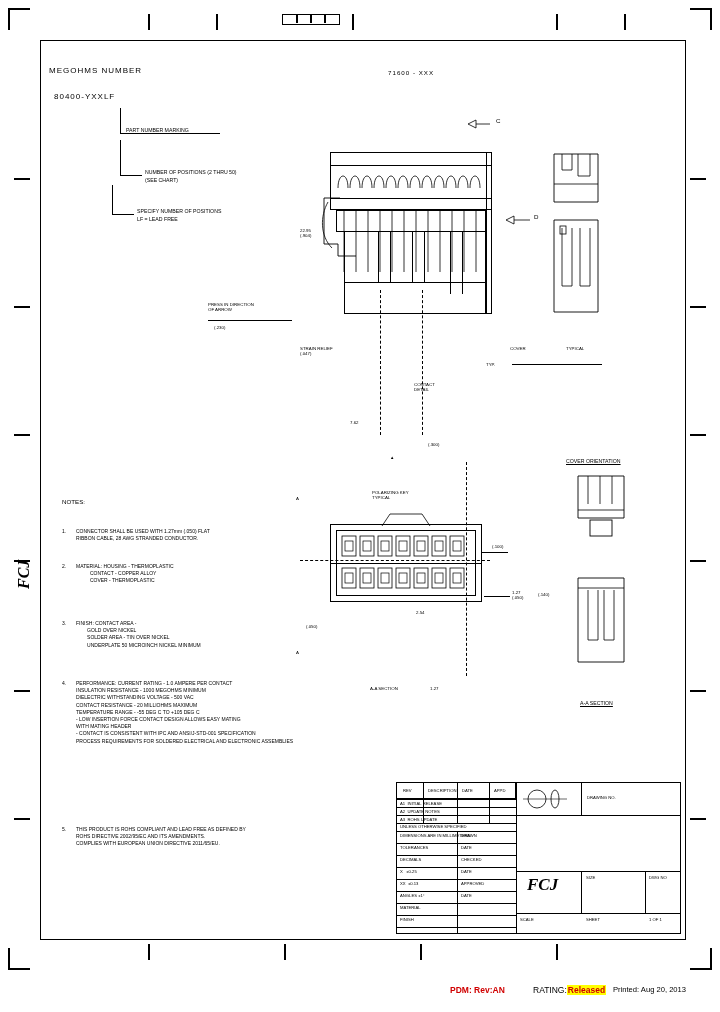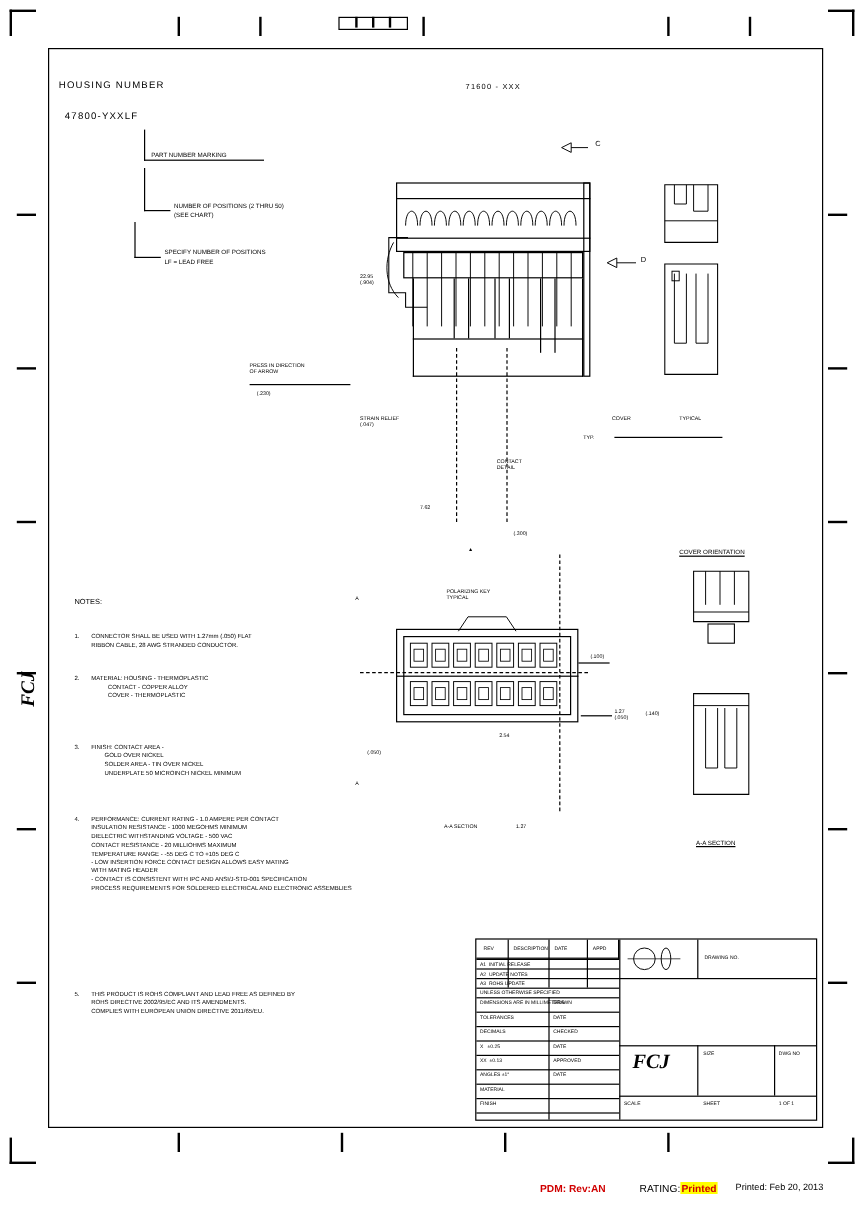--- a/index.html
+++ b/index.html
@@ -94,22 +94,22 @@
   <div class="tick" style="left:690px;top:560px;width:16px;height:1.6px;"></div>
   <div class="tick" style="left:690px;top:690px;width:16px;height:1.6px;"></div>
   <div class="tick" style="left:690px;top:818px;width:16px;height:1.6px;"></div>
 
   <div class="frame"></div>
 
   <div style="position:absolute;left:14px;top:548px;width:22px;height:60px;transform:rotate(-90deg);transform-origin:center;">
     <div class="fcj" style="left:0;top:20px;font-size:16px;">FCJ</div>
   </div>
 
-  <div class="t md" style="left:49px;top:66px;letter-spacing:1px;">HOUSING NUMBER</div>
-  <div class="t md" style="left:54px;top:92px;letter-spacing:1px;">47800-YXXLF</div>
+  <div class="t md" style="left:49px;top:66px;letter-spacing:1px;">MEGOHMS NUMBER</div>
+  <div class="t md" style="left:54px;top:92px;letter-spacing:1px;">80400-YXXLF</div>
   <div class="t sm" style="left:388px;top:69px;letter-spacing:1px;">71600 - XXX</div>
 
   <div class="hln" style="left:120px;top:133px;width:100px;"></div>
   <div class="vln" style="left:120px;top:108px;height:26px;"></div>
   <div class="t xs" style="left:126px;top:127px;">PART NUMBER MARKING</div>
 
   <div class="hln" style="left:120px;top:175px;width:22px;"></div>
   <div class="vln" style="left:120px;top:140px;height:36px;"></div>
   <div class="t xs" style="left:145px;top:169px;">NUMBER OF POSITIONS (2 THRU 50)</div>
   <div class="t xs" style="left:145px;top:177px;">(SEE CHART)</div>
@@ -427,17 +427,17 @@
     <div class="tbtxt" style="left:189px;top:92px;">SIZE</div>
     <div class="tbtxt" style="left:252px;top:92px;">DWG NO</div>
 
     <div class="tbtxt" style="left:123px;top:134px;">SCALE</div>
     <div class="tbtxt" style="left:189px;top:134px;">SHEET</div>
     <div class="tbtxt" style="left:252px;top:134px;">1 OF 1</div>
   </div>
 
   <div class="pdm">PDM: Rev:AN</div>
   <div class="status">
-    <span>RATING:</span><span class="hl" style="position:static;padding:0 1px;"><b>Printed</b></span>
-  </div>
-  <div class="printed">Printed: Feb 20, 2013</div>
+    <span>RATING:</span><span class="hl" style="position:static;padding:0 1px;"><b>Released</b></span>
+  </div>
+  <div class="printed">Printed: Aug 20, 2013</div>
 
 </div>
 
 </body></html>

